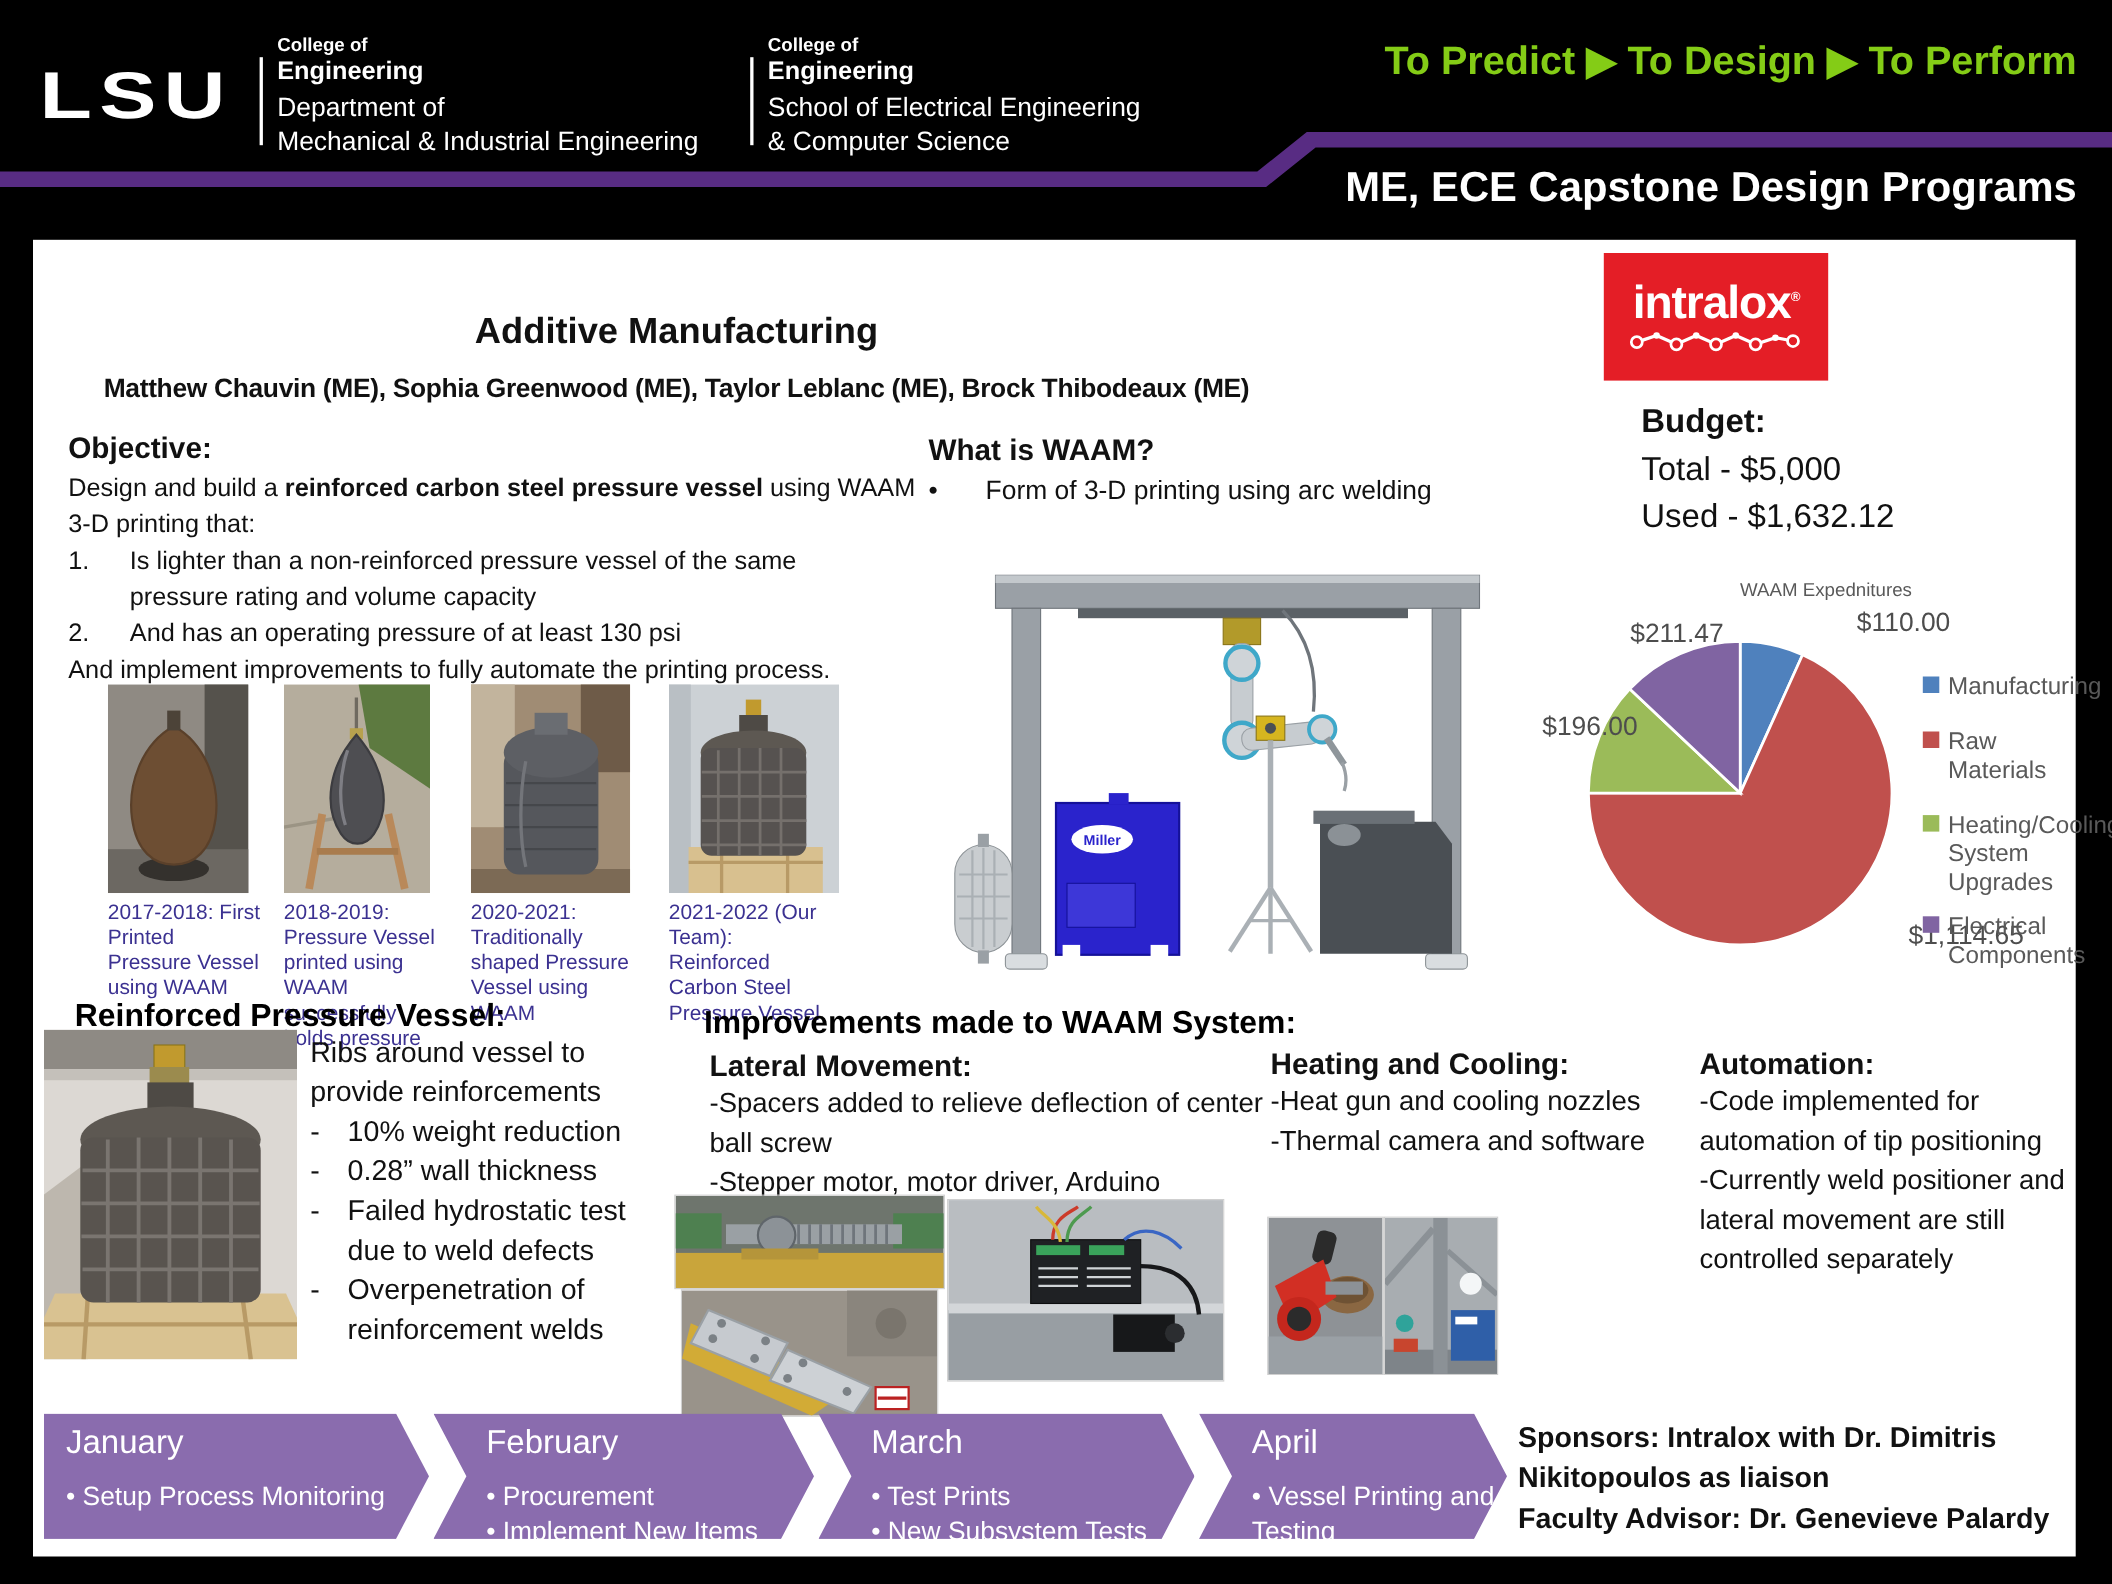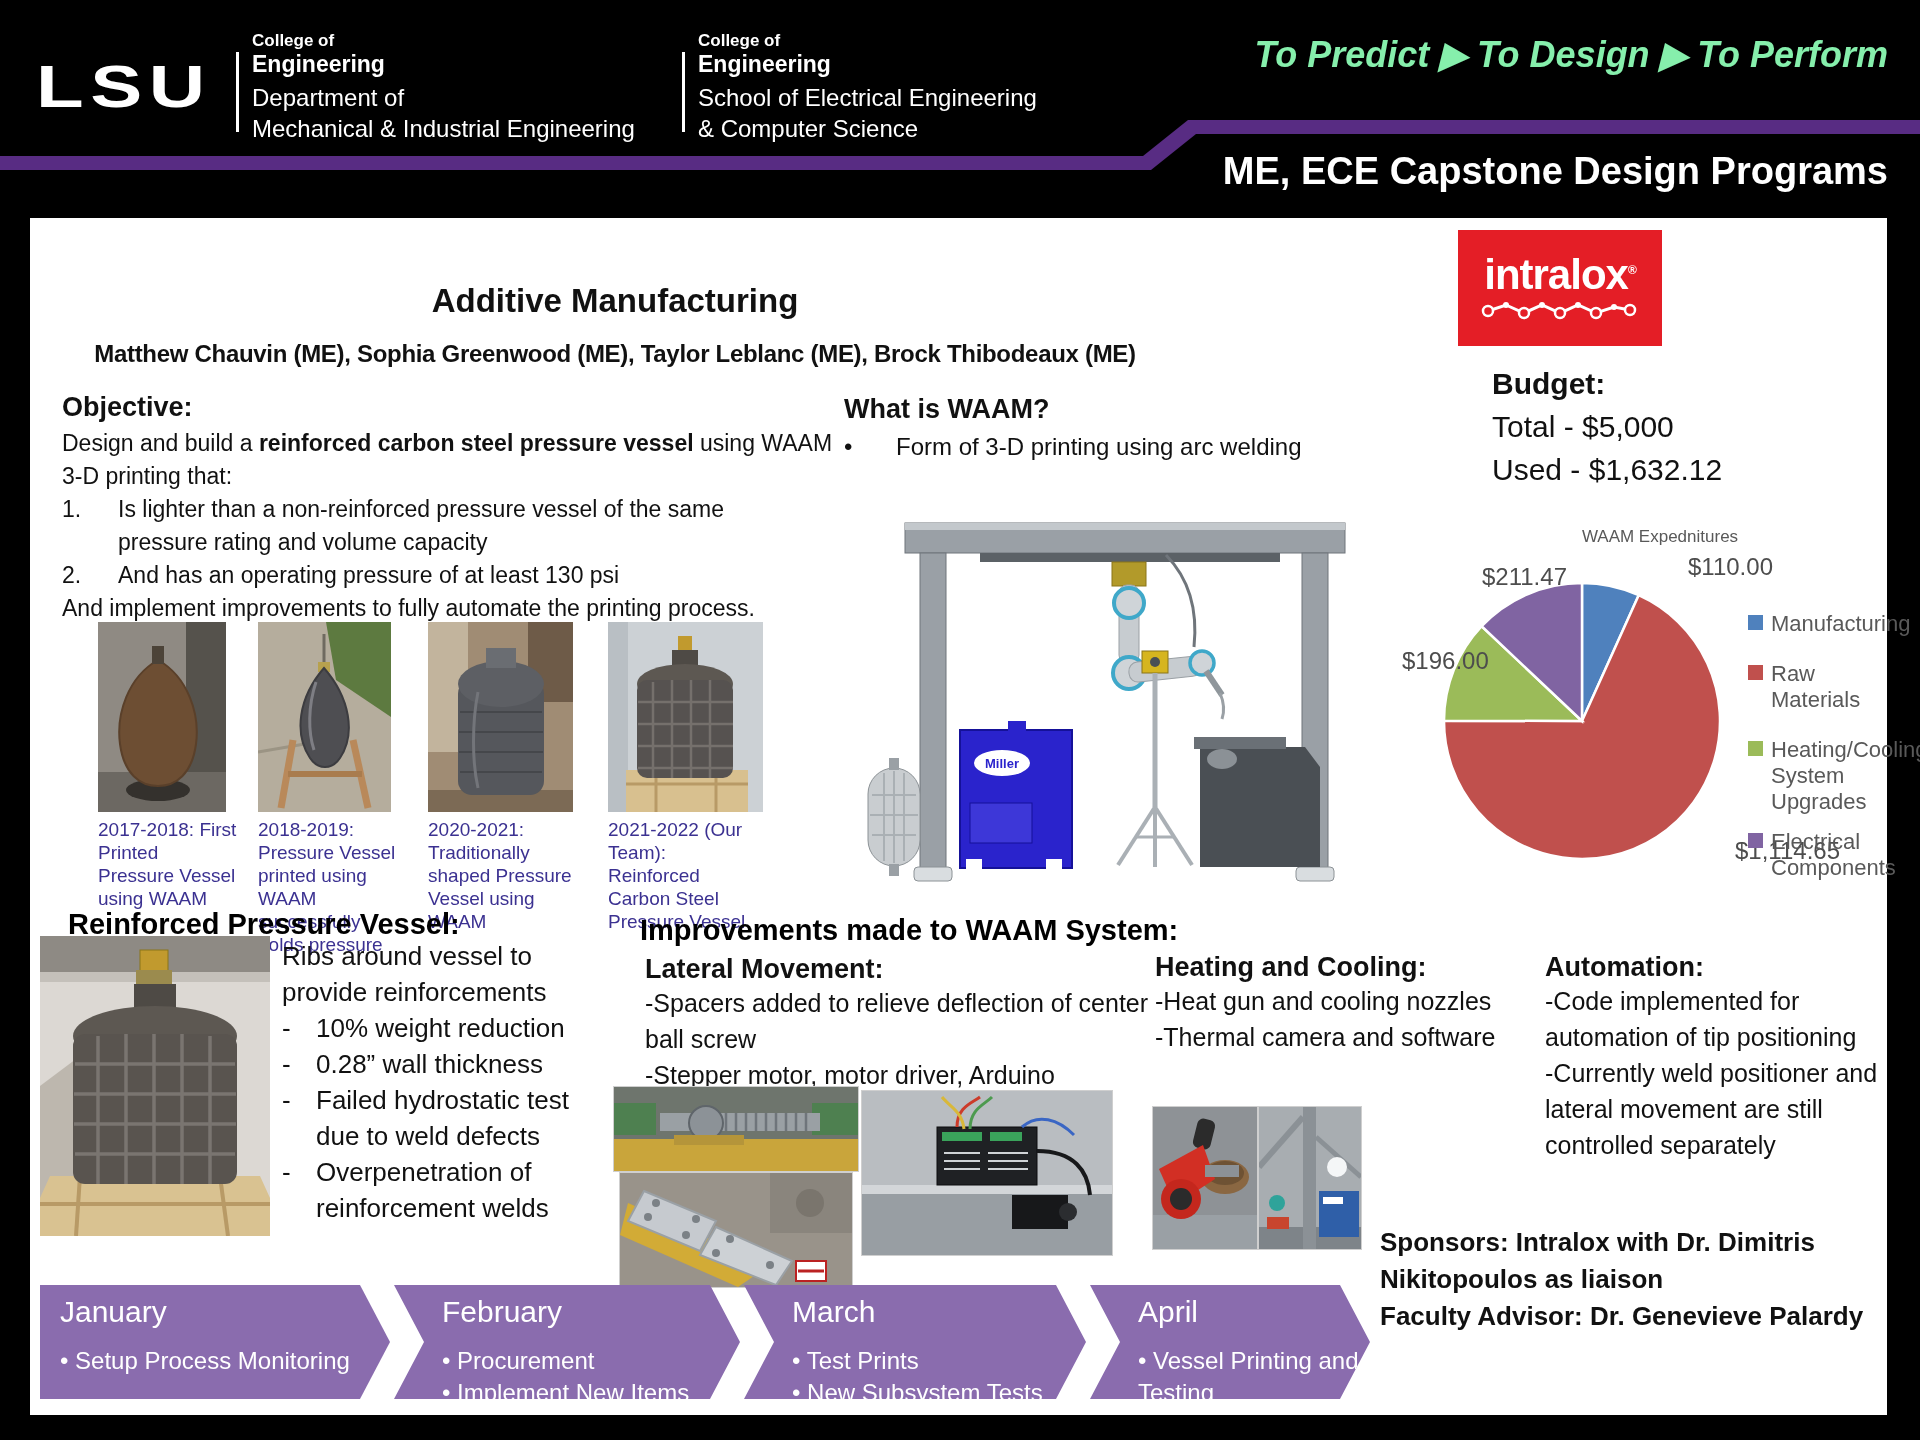--- a/index.html
+++ b/index.html
@@ -9,21 +9,21 @@
   .b{font-weight:bold;}
   .center{text-align:center;}
   
   #lsu-logo{font-size:60px;font-weight:800;color:#fff;letter-spacing:5px;transform:scaleX(1.3);transform-origin:left top;}
   .hdr-div{width:3px;height:80px;background:#fff;}
   .hdr-block{color:#fff;line-height:1;}
   .hdr-college{font-size:17px;font-weight:bold;margin-bottom:4px;}
   .hdr-eng{font-size:23px;font-weight:bold;margin-bottom:10px;}
   .hdr-l3{font-size:24px;margin-bottom:7px;}
   .hdr-l4{font-size:24px;}
-  #tagline{font-size:36px;font-weight:bold;color:#86efac;text-align:right;font-style:italic;}
+  #tagline{font-size:36px;font-weight:bold;color:#84cc16;text-align:right;}
   #program{font-size:38px;font-weight:bold;color:#fff;text-align:right;}
   
   .sec-h{font-size:29px;font-weight:bold;color:#000;}
   .body-t{font-size:23px;line-height:33px;color:#111;}
   .cap{font-size:19px;line-height:23px;color:#3b3191;}
   .chart-lbl{font-size:24px;color:#4d4d4d;}
   .legend-t{font-size:22px;line-height:26px;color:#595959;}
   .imp-h{font-size:27px;font-weight:bold;}
   .imp-t{font-size:25px;line-height:36px;}
   .chev{position:absolute;top:1285px;height:114px;background:#8a6cae;color:#fff;overflow:hidden;}
@@ -477,19 +477,19 @@
     </div>
   </div>
   <div class="chev chev-mid" style="left:1090px;width:280px;">
     <div style="padding-left:48px;">
       <div class="chev-month">April</div>
       <div class="chev-li" style="margin-top:16px;">• Vessel Printing and Testing</div>
 
     </div>
   </div>
 
-  <div class="abs" style="left:1380px;top:1224px;width:510px;">
+  <div class="abs" style="left:1380px;top:1288px;width:510px;">
     <div style="font-size:26px;font-weight:bold;line-height:37px;">Sponsors: Intralox with Dr. Dimitris</div>
     <div style="font-size:26px;font-weight:bold;line-height:37px;">Nikitopoulos as liaison</div>
     <div style="font-size:26px;font-weight:bold;line-height:37px;">Faculty Advisor: Dr. Genevieve Palardy</div>
   </div>
 
 </div>
 
 </body></html>

